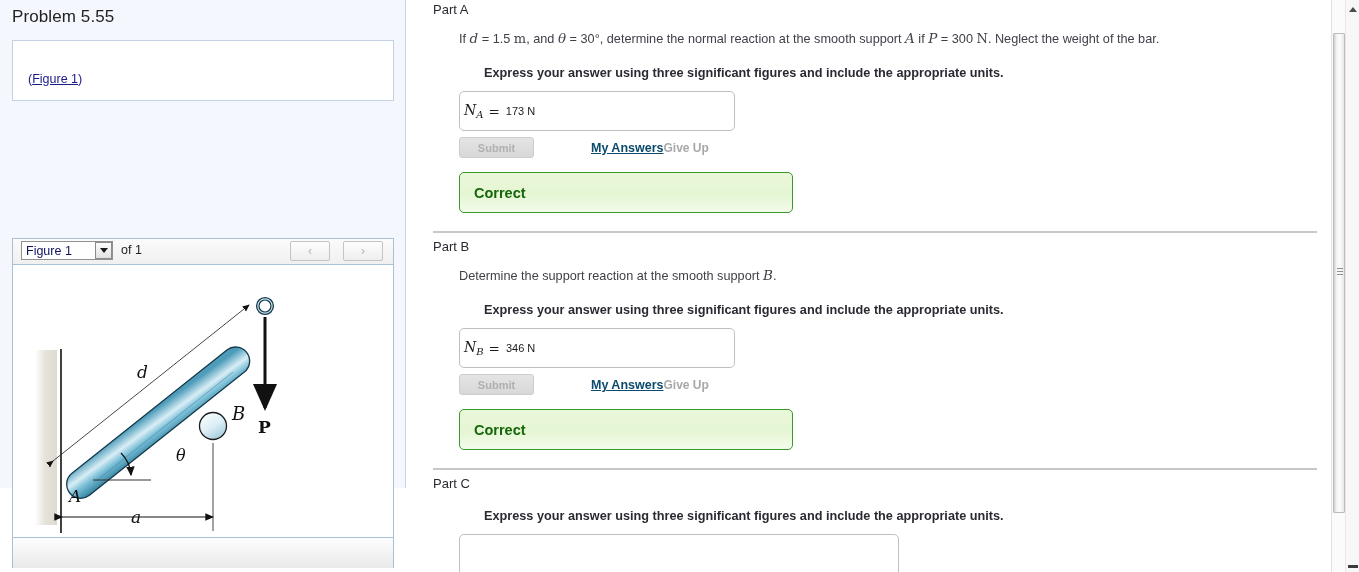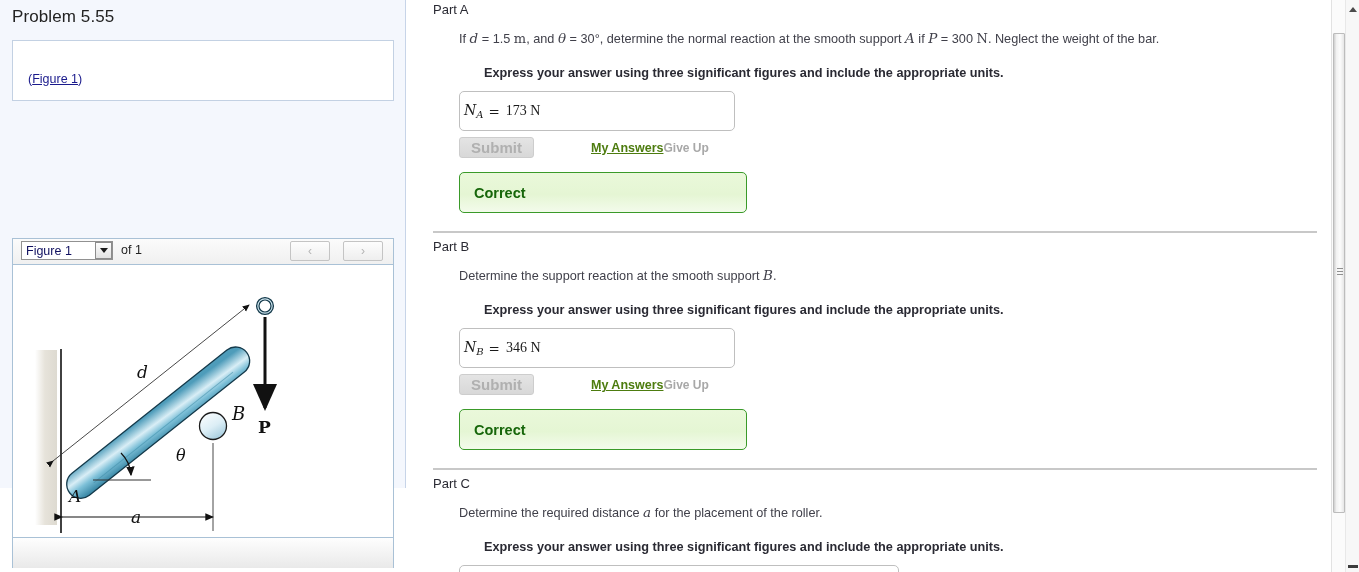--- a/index.html
+++ b/index.html
@@ -151,47 +151,47 @@
     padding-left: 4px;
     cursor: text;
   }
   .ans-label {
     font-family: "DejaVu Serif", serif;
     font-style: italic; font-size: 14px; color: #1a1a1a;
   }
   .ans-sub { font-size: 10px; vertical-align: -3px; font-style: italic; }
   .ans-eq { font-family: "DejaVu Serif", serif; font-size: 13.5px; margin: 0 6px 0 5px; color:#1a1a1a;}
   .ans-value {
-    font-family: Liberation Serif, serif; font-size: 14px; color: #1a1a1a;
+    font-family: Liberation Sans, sans-serif; font-size: 11px; color: #1a1a1a;
   }
   .btn-row {
     margin-left: 52px; margin-top: 6px;
     display: flex; align-items: center;
   }
   .submit-btn {
     width: 75px; height: 21px;
     background: linear-gradient(to bottom, #e4e4e4 0%, #d8d8d8 100%);
     border: 1px solid #cdcdcd;
     border-radius: 3px;
     box-sizing: border-box;
     display: flex; align-items: center; justify-content: center;
-    font-size: 15px; font-weight: bold; color: #b0b0b0;
+    font-size: 11px; font-weight: bold; color: #b0b0b0;
     cursor: default;
   }
   .my-answers {
     margin-left: 57px;
     font-size: 12.5px; font-weight: bold;
-    color: #4d7c0f; text-decoration: underline; cursor: pointer; text-align: center;
+    color: #0c4a6e; text-decoration: underline; cursor: pointer; text-align: center;
   }
   .give-up {
     font-size: 12px; font-weight: bold; color: #a8a8a8;
   }
   .correct-box {
     margin-left: 52px; margin-top: 14px;
-    width: 288px; height: 41px;
+    width: 334px; height: 41px;
     border: 1px solid #3a9a29;
     border-radius: 5px;
     background: linear-gradient(to bottom, #eaf8da 0%, #e5f6d4 55%, #f3fbeb 100%);
     box-sizing: border-box;
     display: flex; align-items: center;
     padding-left: 14px;
   }
   .correct-text {
     font-size: 14.5px; font-weight: bold; color: #16660a;
   }
@@ -394,21 +394,20 @@
 
       <div class="correct-box">
         <span class="correct-text">Correct</span>
       </div>
 
       <div class="part-divider"></div>
     </div>
 
     <div class="part-block" style="margin-top:6px;">
       <div class="part-heading">Part C</div>
-      <div class="part-prompt"><span>Determine the required distance </span><span class="mvar">a</span><span> for the placement of the roller.</span></div>
       <div class="part-instr">Express your answer using three significant figures and include the appropriate units.</div>
       <div class="partial-box"></div>
     </div>
 
   </div>
 
   <div class="inner-scroll">
     <div class="inner-thumb">
       <div class="grip">
           <i></i>

